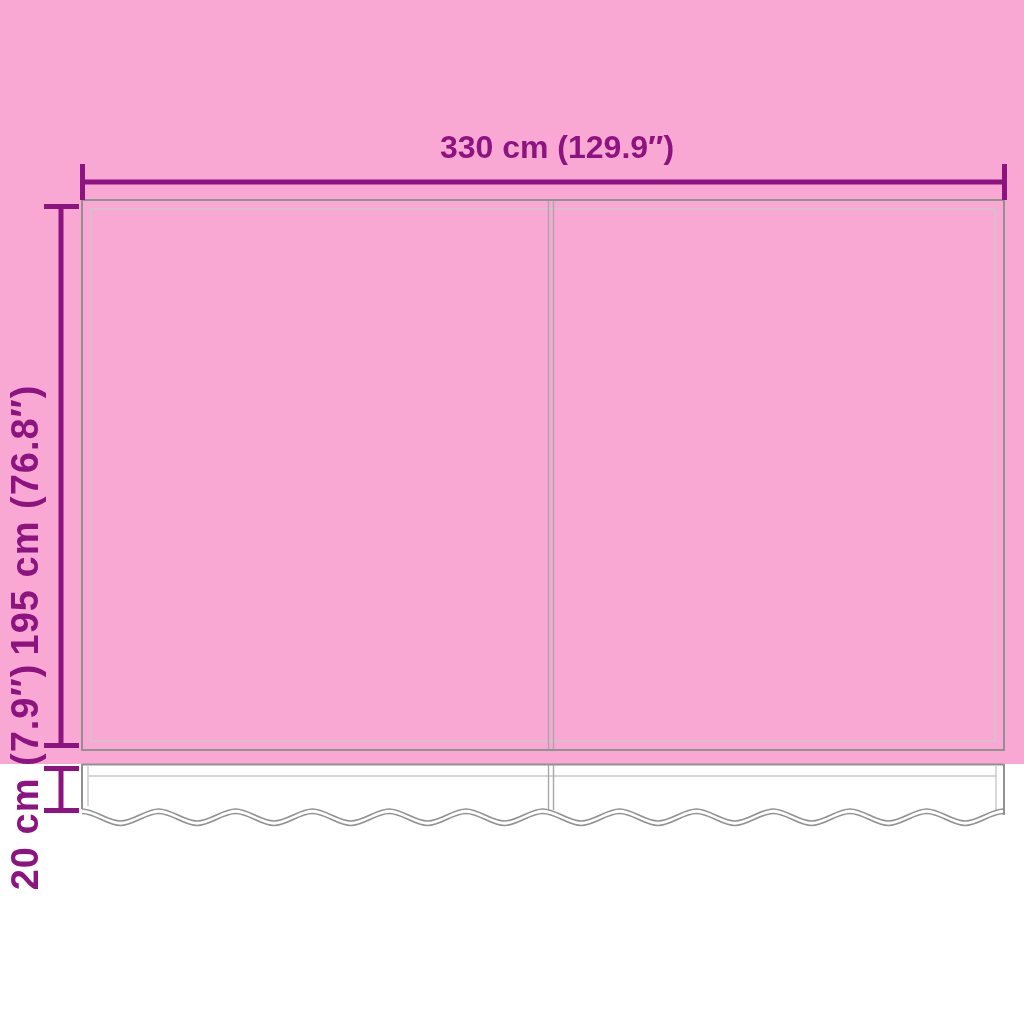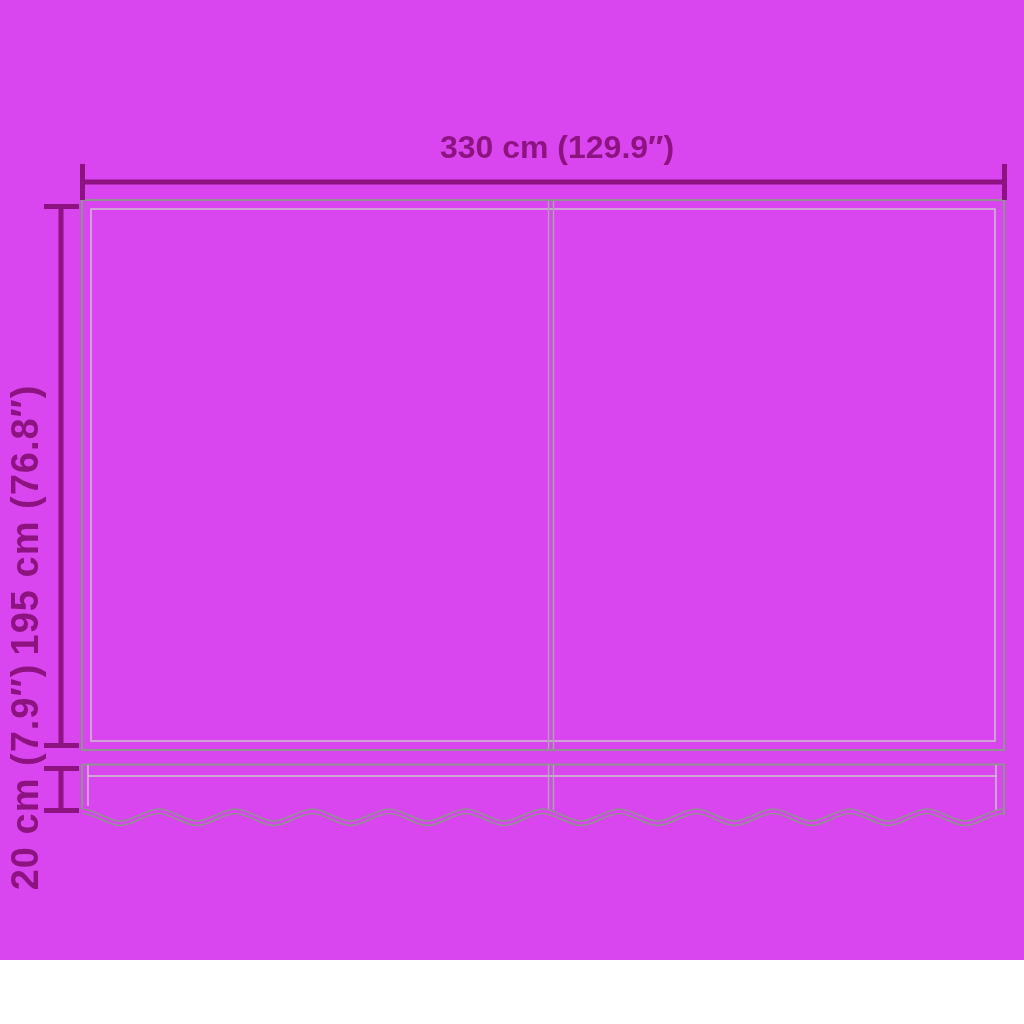--- a/index.html
+++ b/index.html
@@ -7,22 +7,22 @@
     padding: 0;
     background: #ffffff;
     width: 1024px;
     height: 1024px;
     overflow: hidden;
     font-family: "Liberation Sans", sans-serif;
   }
   .stage {
     position: relative;
     width: 1024px;
-    height: 960px;
-    background: #d946ef;
+    height: 764px;
+    background: #f9a8d4;
   }
   svg { display: block; }
   text {
     font-family: "Liberation Sans", sans-serif;
     font-weight: bold;
   }
   .dim-label-top { font-size: 32px; letter-spacing: 0px; }
   .dim-label-side { font-size: 38px; letter-spacing: 1px; }
 </style>
 </head>

